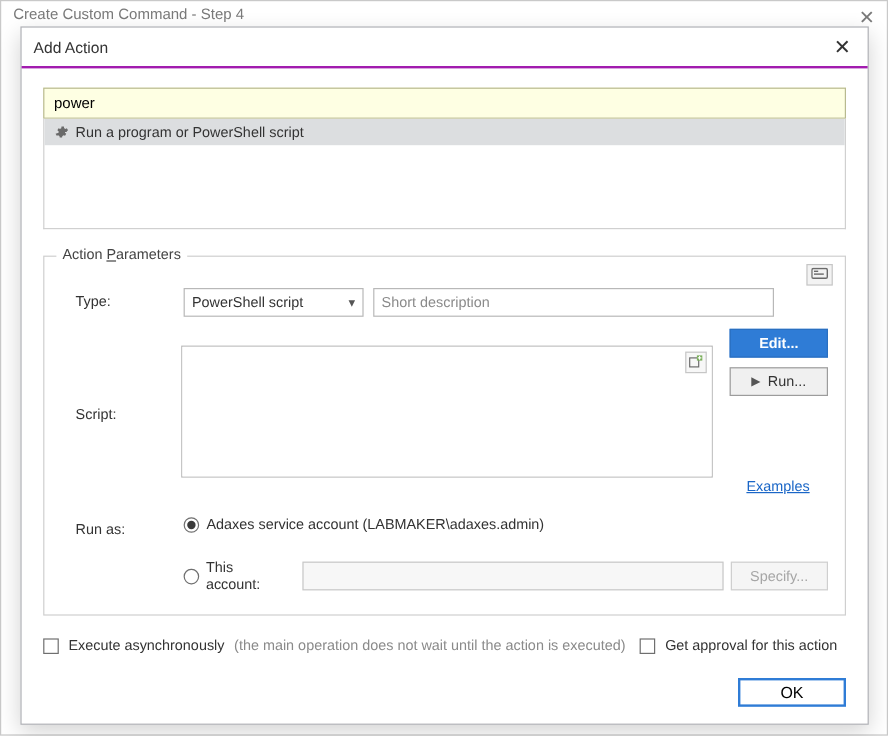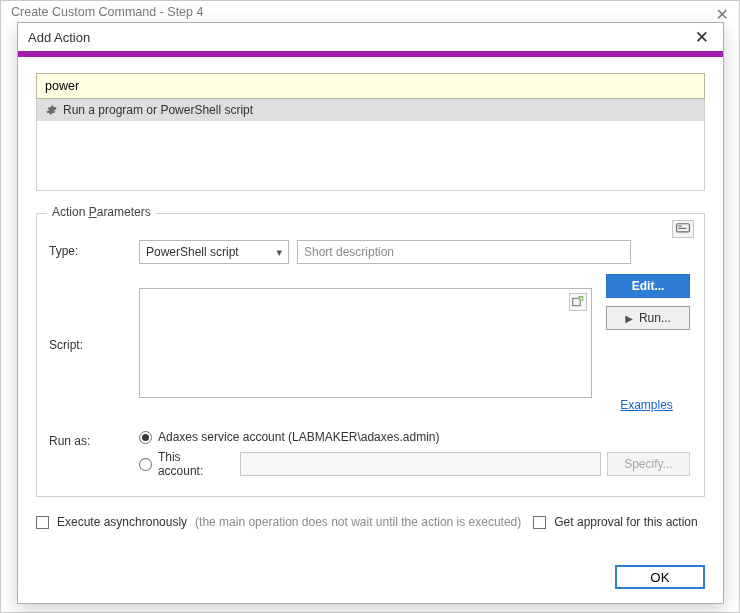--- a/index.html
+++ b/index.html
@@ -10,21 +10,21 @@
       background: #fff; border: 1px solid #c9c9c9;
     }
     .bg-title { font-size: 12.5px; color: #7a7a7a; padding: 4px 10px; }
     .bg-close { position: absolute; right: 10px; top: 4px; font-size: 16px; color: #7a7a7a; }
 
     .dialog {
       position: absolute; left: 17px; top: 22px; width: 707px; height: 582px;
       background: #fff; border: 1px solid #aeb0b5; box-shadow: 0 6px 18px rgba(0,0,0,0.18);
       display: flex; flex-direction: column;
     }
-    .titlebar { display: flex; align-items: center; height: 34px; padding: 0 10px; border-bottom: 6px solid #a21caf; gap: 25px;}
+    .titlebar { display: flex; align-items: center; height: 34px; padding: 0 10px; border-bottom: 2px solid #a21caf; gap: 25px;}
     .titlebar .title { font-size: 13px; color: #333; }
     .titlebar .close { margin-left: auto; font-size: 17px; color: #333; cursor: pointer; padding: 0 4px; line-height: 1;}
 
     .content { flex: 1; padding: 16px 18px 10px 18px; display: flex; flex-direction: column; }
 
     .search-box {
       height: 26px; border: 1px solid #b8ba8f; background: #feffe3;
       padding: 0 8px; display: flex; align-items: center;
     }
     .search-box input {
@@ -36,21 +36,21 @@
     }
     .result-item {
       display: flex; align-items: center; gap: 6px; height: 22px; padding: 0 8px;
       background: #dcdee0; cursor: pointer;
     }
     .result-item .icon { width: 12px; height: 12px; display: inline-flex; align-items: center; justify-content: center; }
 
     .gear-svg { width: 12px; height: 12px; }
 
     .group {
-      margin-top: 22px; border: 1px solid #cfcfcf; padding: 16px 14px 18px 12px; position: relative; flex: 0 0 auto;
+      margin-top: 22px; border: 1px solid #cfcfcf; padding: 16px 14px 18px 26px; position: relative; flex: 0 0 auto;
     }
     .group-title { position: absolute; top: -9px; left: 10px; background: #fff; padding: 0 5px; font-size: 12px; color: #444;}
     .group-title .underline { text-decoration: underline; }
 
     .help-icon-btn {
       position: absolute; right: 10px; top: 6px; width: 22px; height: 18px; border: 1px solid #c6c6c6;
       background: #f3f3f3; display: flex; align-items: center; justify-content: center; cursor: pointer;
     }
 
     .row { display: flex; align-items: flex-start; margin-top: 10px; }
@@ -78,21 +78,21 @@
     .script-side { margin-left: 14px; width: 84px; display: flex; flex-direction: column; gap: 8px; }
     .btn {
       height: 24px; border: 1px solid #9c9c9c; background: #f0f0f0; display: flex; align-items: center;
       justify-content: center; cursor: pointer; font-size: 12px; padding: 0 8px;
     }
     .btn-primary { background: #2f7cd6; border-color: #2a6fc0; color: #fff; font-weight: bold; }
     .btn .play { margin-right: 6px; font-size: 10px; color: #555;}
     .examples { margin-top: 60px; margin-left: 14px; }
     .examples a { color: #1a66c7; text-decoration: underline; cursor: pointer; }
 
-    .runas-row .radios { display: flex; flex-direction: column; gap: 6px; }
+    .runas-row .radios { display: flex; flex-direction: column; gap: 22px; }
     .radio-line { display: flex; align-items: center; gap: 6px; }
     .radio { width: 13px; height: 13px; border-radius: 50%; border: 1px solid #6f6f6f; display: inline-flex; align-items: center; justify-content: center; cursor: pointer; }
     .radio.checked::after { content: ""; width: 7px; height: 7px; border-radius: 50%; background: #3a3a3a; }
     .radio-input {
       width: 364px; height: 24px; border: 1px solid #c7c7c7; background: #f7f7f7; margin-left: 6px; padding: 0 6px;
     }
     .specify { margin-left: auto; width: 84px; }
     .btn-disabled { color: #a6a6a6; border-color: #cfcfcf; background: #f5f5f5; cursor: default; }
 
     .checks { margin-top: 18px; display: flex; flex-direction: row; gap: 12px; }

